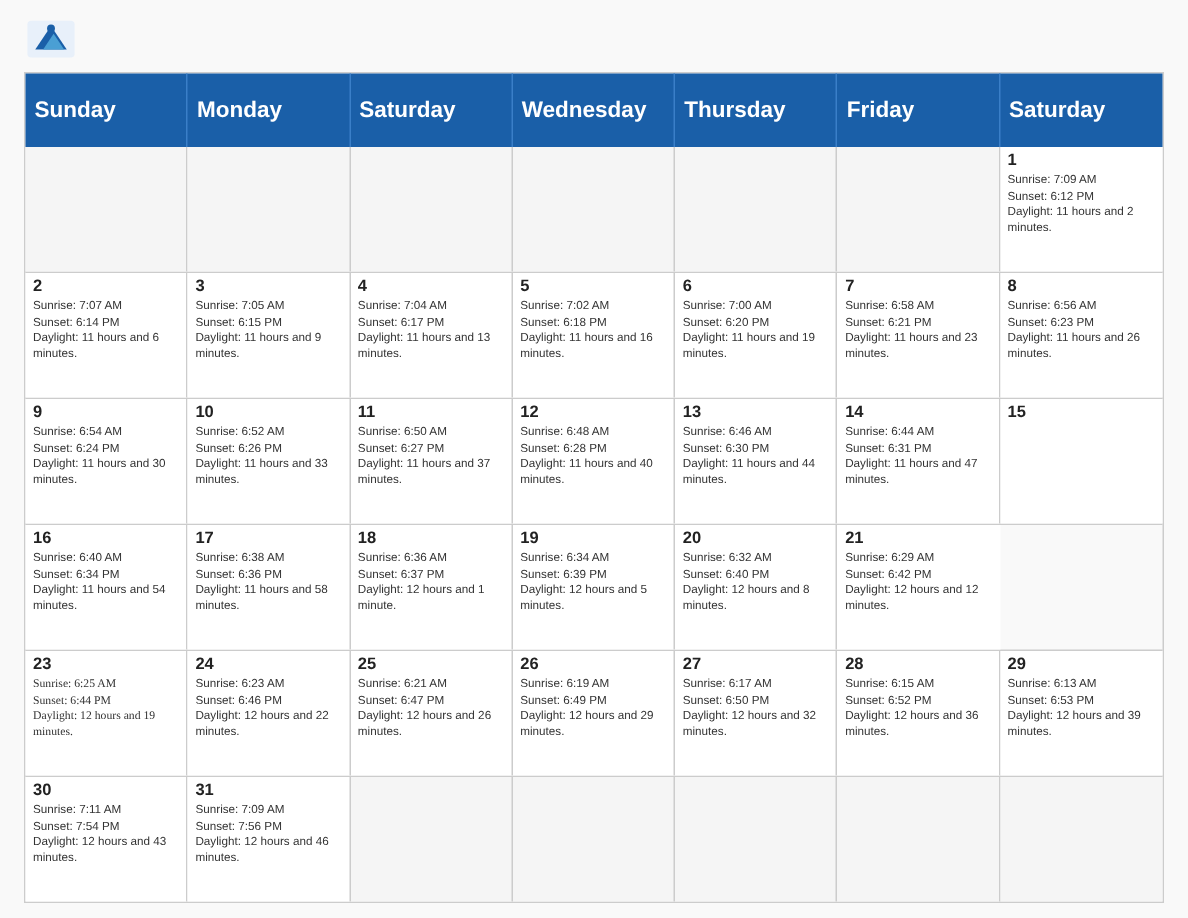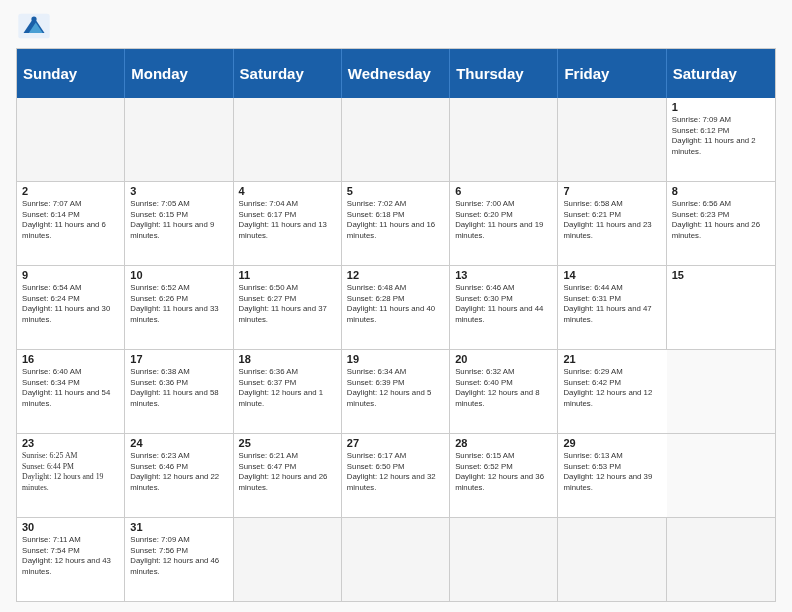--- a/index.html
+++ b/index.html
@@ -296,20 +296,26 @@
 Sunset: 6:46 PM
 Daylight: 12 hours and 22 minutes.</div>
           </div>
           <div class="cal-cell">
             <div class="day-num">25</div>
             <div class="day-info" style="white-space: pre-line;">Sunrise: 6:21 AM
 Sunset: 6:47 PM
 Daylight: 12 hours and 26 minutes.</div>
           </div>
           <div class="cal-cell">
+            <div class="day-num">26</div>
+            <div class="day-info" style="white-space: pre-line;">Sunrise: 6:19 AM
+Sunset: 6:49 PM
+Daylight: 12 hours and 29 minutes.</div>
+          </div>
+          <div class="cal-cell">
             <div class="day-num">27</div>
             <div class="day-info" style="white-space: pre-line;">Sunrise: 6:17 AM
 Sunset: 6:50 PM
 Daylight: 12 hours and 32 minutes.</div>
           </div>
           <div class="cal-cell">
             <div class="day-num">28</div>
             <div class="day-info" style="white-space: pre-line;">Sunrise: 6:15 AM
 Sunset: 6:52 PM
 Daylight: 12 hours and 36 minutes.</div>

